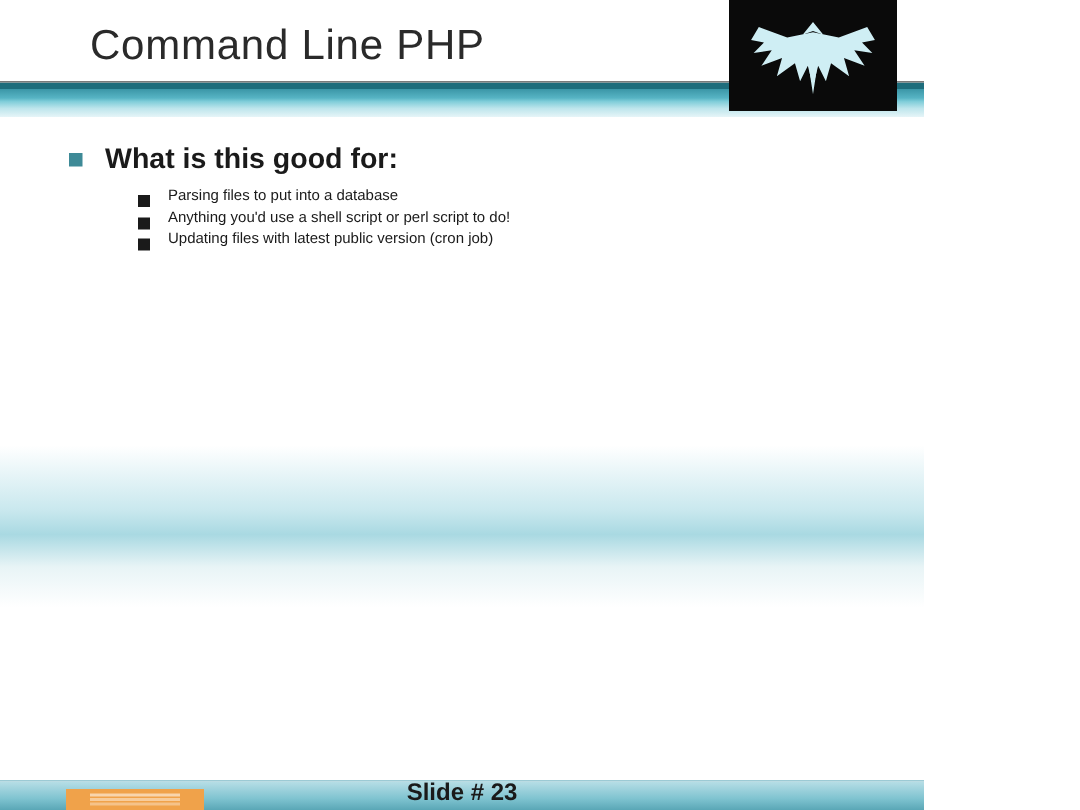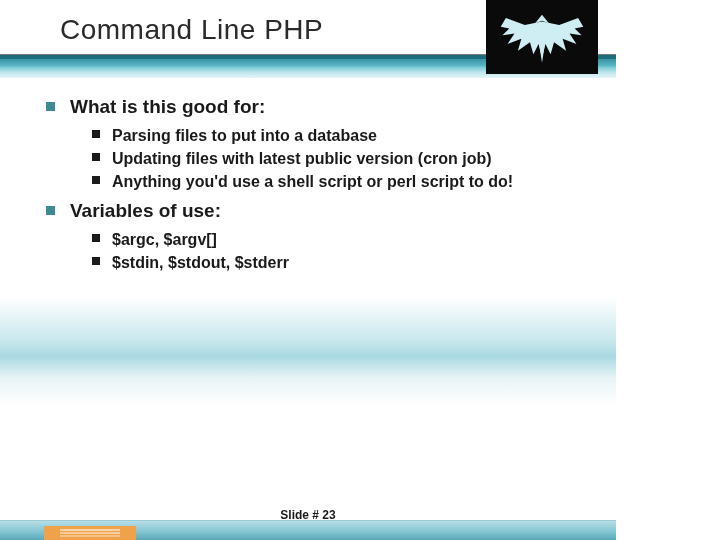--- a/index.html
+++ b/index.html
@@ -84,22 +84,22 @@
     background: #3e8a97;
   }
   ul.sub {
     list-style: none;
     margin-top: 6px;
     margin-bottom: 6px;
   }
   ul.sub > li {
     position: relative;
     padding-left: 42px;
-    font-size: 16px;
-    font-weight: 700;
+    font-size: 10px;
+    font-weight: 400;
     line-height: 1.45;
     color: #1a1a1a;
   }
   ul.sub > li::before {
     content: "";
     position: absolute;
     left: 22px;
     top: 6px;
     width: 8px;
     height: 8px;
@@ -122,24 +122,24 @@
   }
   .footer-accent::after{
     content:"";
     position:absolute; left:16px; top:3px;
     width:60px; height:2px;
     background: rgba(255,255,255,0.55);
     box-shadow: 0 3px 0 rgba(255,255,255,0.45), 0 6px 0 rgba(255,255,255,0.35);
   }
   .slide-num {
     position: absolute;
-    bottom: 18px;
+    bottom: 2px;
     left: 50%;
     transform: translateX(-50%);
-    font-size: 12px;
+    font-size: 16px;
     font-weight: 700;
     color: #1a1a1a;
   }
   .url {
     position: absolute;
     right: 24px;
     bottom: 2px;
     font-size: 12px;
     font-weight: 700;
     color: #1a1a1a;
@@ -163,29 +163,22 @@
       </svg>
     </div>
   </div>
 
   <div class="content">
     <ul class="top">
       <li>
         <span>What is this good for:</span>
         <ul class="sub">
           <li>Parsing files to put into a database</li>
+          <li>Anything you'd use a shell script or perl script to do!</li>
           <li>Updating files with latest public version (cron job)</li>
-          <li>Anything you'd use a shell script or perl script to do!</li>
-        </ul>
-      </li>
-      <li>
-        <span>Variables of use:</span>
-        <ul class="sub">
-          <li>$argc, $argv[]</li>
-          <li>$stdin, $stdout, $stderr</li>
         </ul>
       </li>
     </ul>
   </div>
 
   <div class="footer">
     <div class="footer-accent"></div>
     <div class="slide-num">Slide # 23</div>
   </div>
 

